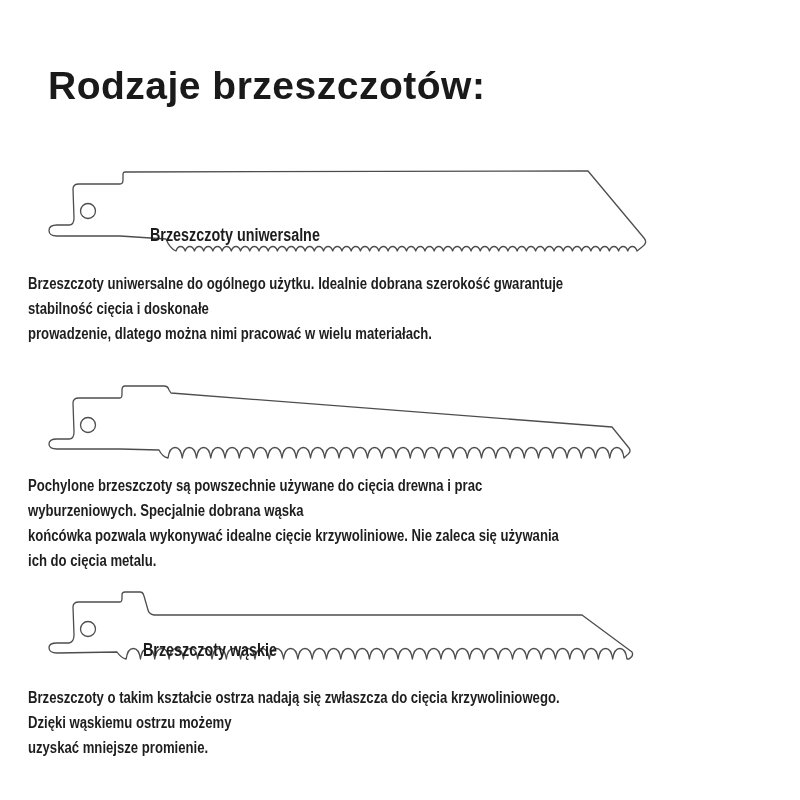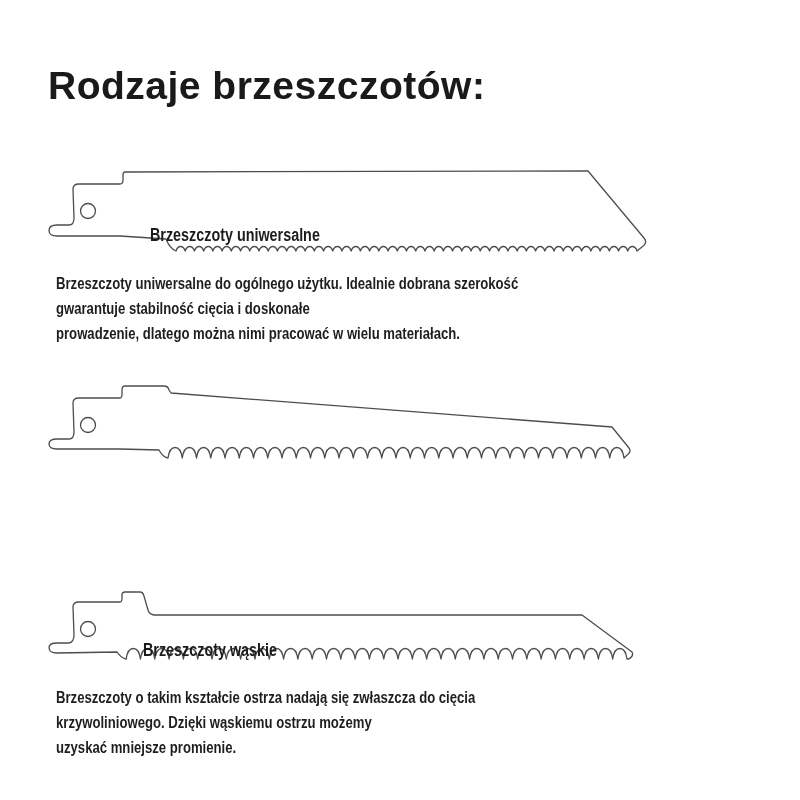--- a/index.html
+++ b/index.html
@@ -10,21 +10,21 @@
   .blade-svg{position:absolute;width:615px;height:100px;overflow:visible;}
   .b1{left:40px;top:168px;}
   .b2{left:40px;top:382px;}
   .b3{left:40px;top:585px;}
   .blade-svg path,.blade-svg circle{fill:#ffffff;stroke:#4d4d4d;stroke-width:1.3;
          stroke-linejoin:round;stroke-linecap:round;}
   .blade-label{position:absolute;font-size:17.5px;line-height:20px;font-weight:700;color:#1c1c1c;margin-top:23px;}
   .l1{left:150px;top:202px;}
   .l2{left:143px;top:411px;}
   .l3{left:143px;top:617px;}
-  .desc{position:absolute;left:56px;margin:0;font-size:16px;font-weight:700;
+  .desc{position:absolute;left:28px;margin:0;font-size:16px;font-weight:700;
         line-height:25px;color:#1e1e1e;}
   .d1{top:271px;}
   .d2{top:473px;}
   .d3{top:685px;}
   .cond{display:inline-block;transform:scaleX(0.82);transform-origin:0 0;white-space:pre-line;}
 </style>
 </head>
 <body>
 
 <div class="page">
@@ -40,20 +40,24 @@
   </div>
   <p class="desc d1">
     <span class="cond">Brzeszczoty uniwersalne do ogólnego użytku. Idealnie dobrana szerokość gwarantuje stabilność cięcia i doskonałe
 prowadzenie, dlatego można nimi pracować w wielu materiałach.</span>
   </p>
 
   <svg class="blade-svg b2" viewBox="0 0 615 100" aria-hidden="true">
     <path id="outline-angled" d="M 85,4 L 124,4 Q 128,4 129,8 L 131,11 L 572,45 L 589,66 Q 592,70 586,74 L 584,76 c -2,-14 -12.25,-14 -14.25,0 c -2,-14 -12.25,-14 -14.25,0 c -2,-14 -12.25,-14 -14.25,0 c -2,-14 -12.25,-14 -14.25,0 c -2,-14 -12.25,-14 -14.25,0 c -2,-14 -12.25,-14 -14.25,0 c -2,-14 -12.25,-14 -14.25,0 c -2,-14 -12.25,-14 -14.25,0 c -2,-14 -12.25,-14 -14.25,0 c -2,-14 -12.25,-14 -14.25,0 c -2,-14 -12.25,-14 -14.25,0 c -2,-14 -12.25,-14 -14.25,0 c -2,-14 -12.25,-14 -14.25,0 c -2,-14 -12.25,-14 -14.25,0 c -2,-14 -12.25,-14 -14.25,0 c -2,-14 -12.25,-14 -14.25,0 c -2,-14 -12.25,-14 -14.25,0 c -2,-14 -12.25,-14 -14.25,0 c -2,-14 -12.25,-14 -14.25,0 c -2,-14 -12.25,-14 -14.25,0 c -2,-14 -12.25,-14 -14.25,0 c -2,-14 -12.25,-14 -14.25,0 c -2,-14 -12.25,-14 -14.25,0 c -2,-14 -12.25,-14 -14.25,0 c -2,-14 -12.25,-14 -14.25,0 c -2,-14 -12.25,-14 -14.25,0 c -2,-14 -12.25,-14 -14.25,0 c -2,-14 -12.25,-14 -14.25,0 c -2,-14 -12.25,-14 -14.25,0 c -2,-14 -12.25,-14 -14.25,0 c -2,-14 -12.25,-14 -14.25,0 c -2,-14 -12.25,-14 -14.25,0 C 123,75 121,72 119,68 L 80,67 L 17,67 Q 9,67 9,62 Q 9,57 17,57 L 29,57 Q 34,57 34,50 L 33,21 Q 33,16 39,16 L 80,16 Q 82,16 82,12 L 82,8 Q 82,4 85,4 Z" stroke="#4d4d4d" fill="#ffffff"></path>
     <circle cx="48" cy="43" r="7.5" stroke="#4d4d4d" fill="#ffffff"></circle>
   </svg>
+  <p class="desc d2">
+    <span class="cond">Pochylone brzeszczoty są powszechnie używane do cięcia drewna i prac wyburzeniowych. Specjalnie dobrana wąska
+końcówka pozwala wykonywać idealne cięcie krzywoliniowe. Nie zaleca się używania ich do cięcia metalu.</span>
+  </p>
 
   <svg class="blade-svg b3" viewBox="0 0 615 100" aria-hidden="true">
     <path id="outline-narrow" d="M 85,7 L 100,7 Q 103,7 104,11 L 108,25 Q 109,29 114,30 L 542,30 L 592,67 Q 594,71 589,74 L 587,74 c -2,-14 -12.31,-14 -14.31,0 c -2,-14 -12.31,-14 -14.31,0 c -2,-14 -12.31,-14 -14.31,0 c -2,-14 -12.31,-14 -14.31,0 c -2,-14 -12.31,-14 -14.31,0 c -2,-14 -12.31,-14 -14.31,0 c -2,-14 -12.31,-14 -14.31,0 c -2,-14 -12.31,-14 -14.31,0 c -2,-14 -12.31,-14 -14.31,0 c -2,-14 -12.31,-14 -14.31,0 c -2,-14 -12.31,-14 -14.31,0 c -2,-14 -12.31,-14 -14.31,0 c -2,-14 -12.31,-14 -14.31,0 c -2,-14 -12.31,-14 -14.31,0 c -2,-14 -12.31,-14 -14.31,0 c -2,-14 -12.31,-14 -14.31,0 c -2,-14 -12.31,-14 -14.31,0 c -2,-14 -12.31,-14 -14.31,0 c -2,-14 -12.31,-14 -14.31,0 c -2,-14 -12.31,-14 -14.31,0 c -2,-14 -12.31,-14 -14.31,0 c -2,-14 -12.31,-14 -14.31,0 c -2,-14 -12.31,-14 -14.31,0 c -2,-14 -12.31,-14 -14.31,0 c -2,-14 -12.31,-14 -14.31,0 c -2,-14 -12.31,-14 -14.31,0 c -2,-14 -12.31,-14 -14.31,0 c -2,-14 -12.31,-14 -14.31,0 c -2,-14 -12.31,-14 -14.31,0 c -2,-14 -12.31,-14 -14.31,0 c -2,-14 -12.31,-14 -14.31,0 c -2,-14 -12.31,-14 -14.31,0 c -2,-14 -12.31,-14 -14.31,0 c -2,-14 -12.31,-14 -14.31,0 c -2,-14 -12.31,-14 -14.31,0 C 81,73 79,70 77,67 L 17,68 Q 9,68 9,62.5 Q 9,58 17,58 L 29,58 Q 34,57 34,50 L 33,22 Q 33,17 39,17 L 80,17 Q 82,17 82,13 L 82,10 Q 82,7 85,7 Z" stroke="#4d4d4d" fill="#ffffff"></path>
     <circle cx="48" cy="44" r="7.5" stroke="#4d4d4d" fill="#ffffff"></circle>
   </svg>
   <div class="blade-label l3">
     <span class="cond">Brzeszczoty wąskie</span>
   </div>
   <p class="desc d3">
     <span class="cond">Brzeszczoty o takim kształcie ostrza nadają się zwłaszcza do cięcia krzywoliniowego. Dzięki wąskiemu ostrzu możemy

